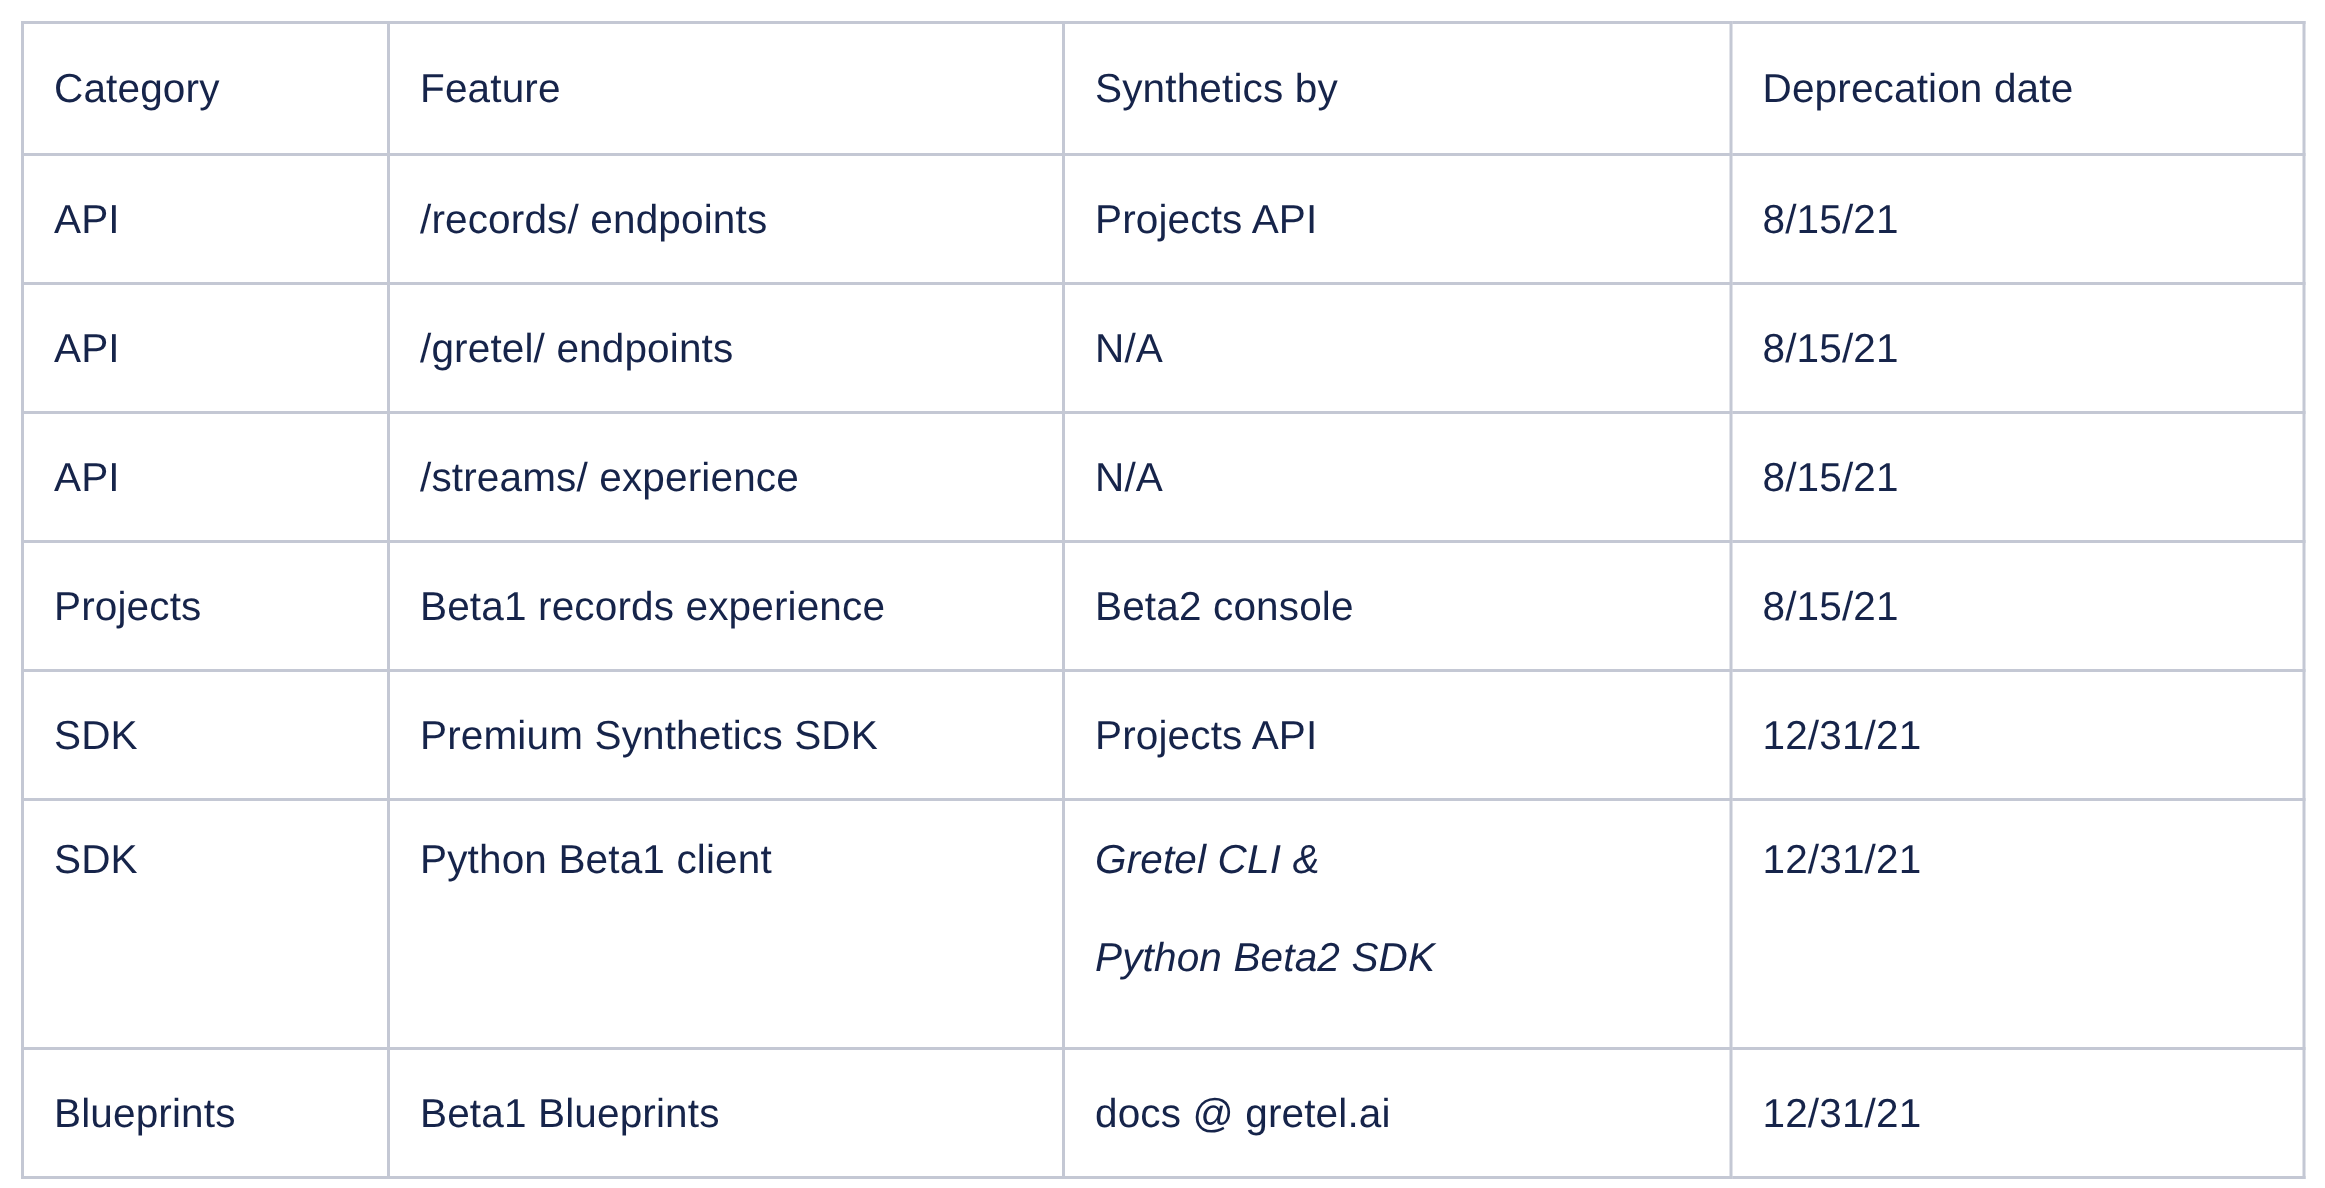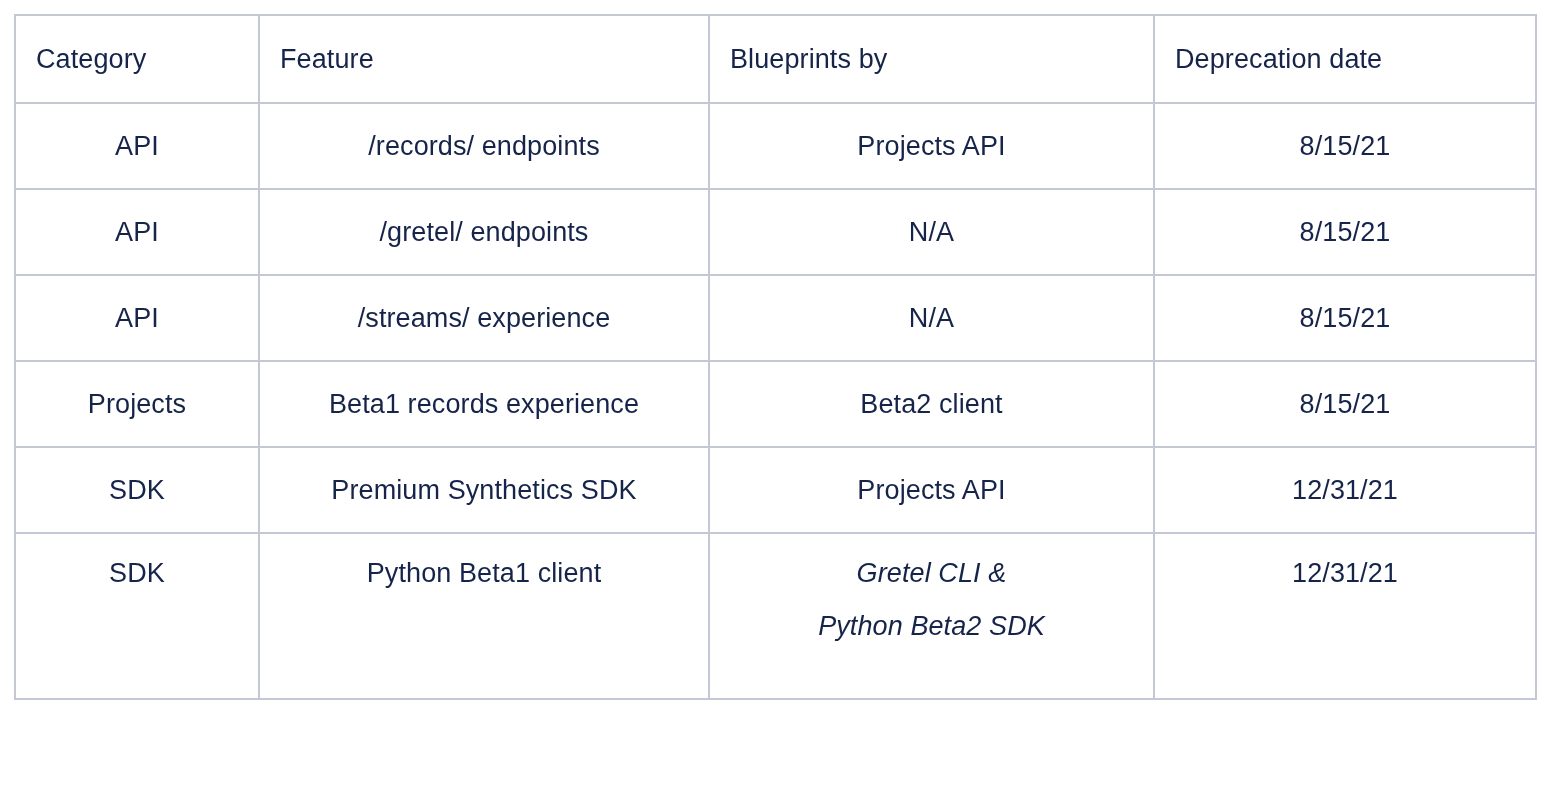--- a/index.html
+++ b/index.html
@@ -45,56 +45,55 @@
     line-height: 1.0;
     letter-spacing: 0.1px;
   }
 
   table.deprecation-table thead th {
     height: 86px;
   }
 
   table.deprecation-table tbody td {
     height: 84px;
-    text-align: center;
   }
 
   table.deprecation-table tbody tr.tall-row td {
     height: 138px;
     vertical-align: top;
     padding-top: 26px;
   }
 
   .cell-lines {
     display: block;
   }
   .cell-lines .line {
     display: block;
     font-style: italic;
   }
   .cell-lines .line + .line {
-    margin-top: 26px;
+    margin-top: 38px;
   }
 </style>
 </head>
 <body>
 
 <div id="deprecation-table-wrapper">
   <table class="deprecation-table">
     <colgroup>
       <col class="c-category">
       <col class="c-feature">
       <col class="c-super">
       <col class="c-date">
     </colgroup>
     <thead>
       <tr>
         <th>Category</th>
         <th>Feature</th>
-        <th>Blueprints by</th>
+        <th>Synthetics by</th>
         <th>Deprecation date</th>
       </tr>
     </thead>
     <tbody>
 
       <tr>
         <td>API</td>
         <td>/records/ endpoints</td>
         <td>Projects API</td>
         <td>8/15/21</td>
@@ -110,21 +109,21 @@
       <tr>
         <td>API</td>
         <td>/streams/ experience</td>
         <td>N/A</td>
         <td>8/15/21</td>
       </tr>
 
       <tr>
         <td>Projects</td>
         <td>Beta1 records experience</td>
-        <td>Beta2 client</td>
+        <td>Beta2 console</td>
         <td>8/15/21</td>
       </tr>
 
       <tr>
         <td>SDK</td>
         <td>Premium Synthetics SDK</td>
         <td>Projects API</td>
         <td>12/31/21</td>
       </tr>
 
@@ -133,16 +132,22 @@
         <td>Python Beta1 client</td>
         <td>
           <span class="cell-lines">
             <span class="line">Gretel CLI &amp;</span>
             <span class="line">Python Beta2 SDK</span>
           </span>
         </td>
         <td>12/31/21</td>
       </tr>
 
+      <tr>
+        <td>Blueprints</td>
+        <td>Beta1 Blueprints</td>
+        <td>docs @ gretel.ai</td>
+        <td>12/31/21</td>
+      </tr>
 
     </tbody>
   </table>
 </div>
 
 </body></html>

